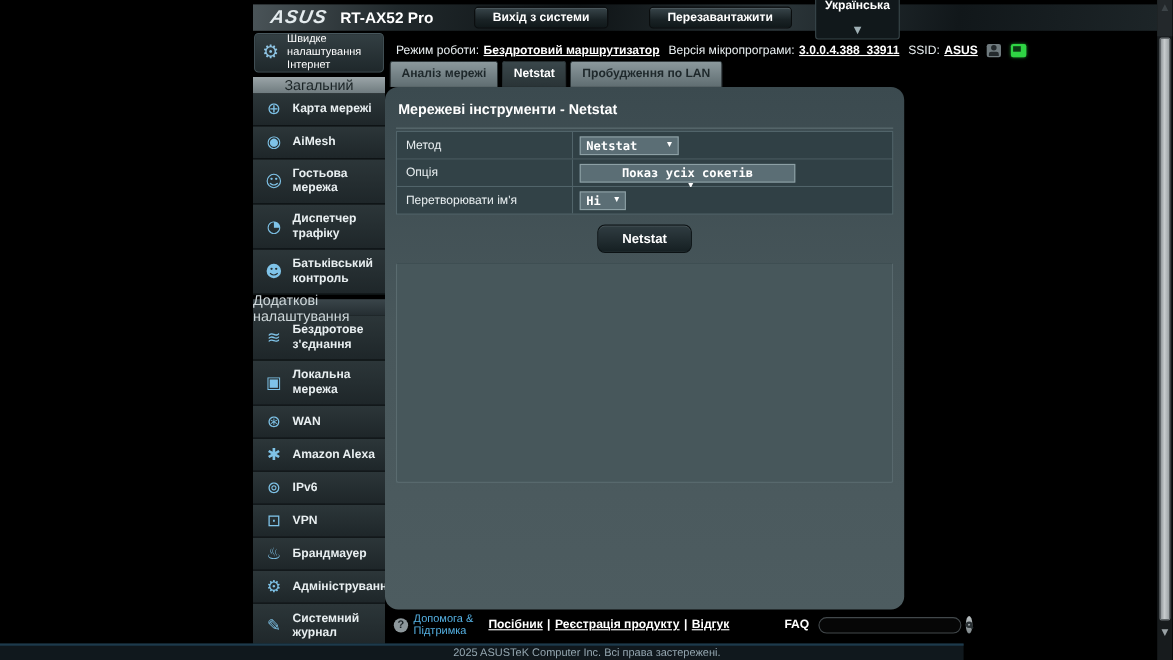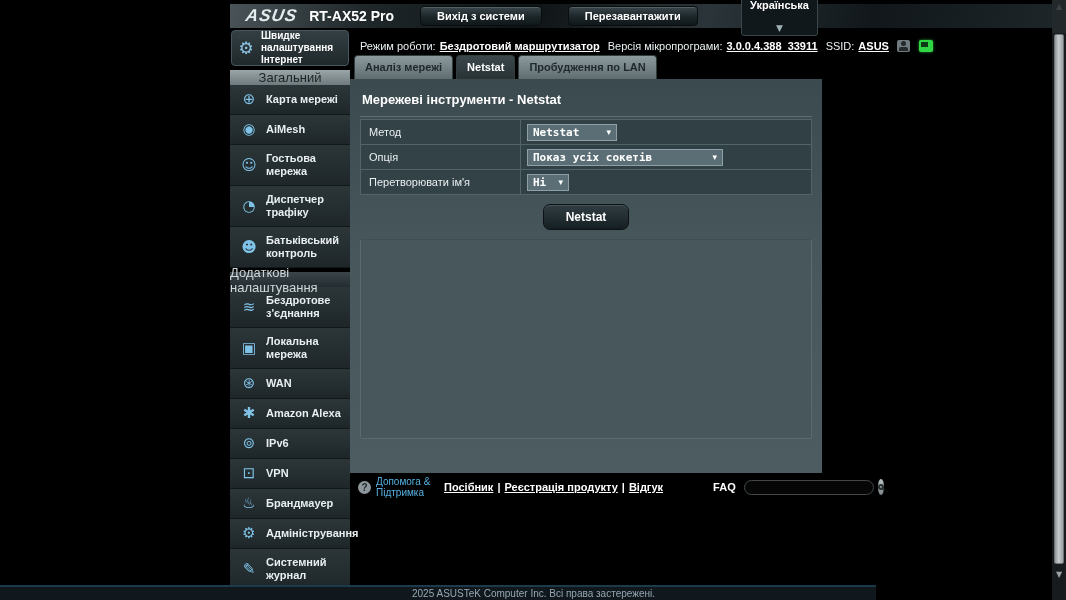--- a/index.html
+++ b/index.html
@@ -16,21 +16,21 @@
     position:absolute; left:230px; top:4px; width:822px; height:24px;
     background:linear-gradient(100deg,#4a5458 0%,#20282b 16%,#0e1315 36%,#2b3539 58%,#11171a 78%,#1d2528 100%);
     display:flex; align-items:center;
   }
   .brand{ font-style:italic; font-weight:bold; font-size:17px; letter-spacing:1px;
     color:#e4ebee; margin-left:16px; transform:skewX(-10deg); }
   .model{ color:#fff; font-weight:bold; font-size:14px; margin-left:12px; }
   .top-btn{
     background:linear-gradient(180deg,#39464b,#1a2326 60%,#10181a);
     border:1px solid #0a0d0e; border-radius:4px; color:#fff; font-weight:bold;
-    font-size:11px; padding:3px 16px; margin-left:26px; cursor:pointer;
+    font-size:11px; padding:3px 16px; margin-left:37px; cursor:pointer;
     box-shadow:inset 0 1px 0 rgba(255,255,255,.15);
   }
   .lang{
     display:flex; align-items:center; gap:12px; margin-left:auto; margin-right:234px;
     background:#11181b; border:1px solid #39464a; border-radius:3px;
     color:#fff; font-weight:bold; font-size:11px; padding:2px 8px; cursor:pointer;flex-direction:column;
   }
   .lang .arrow{ color:#9fb0b5; font-size:9px; font-family:"DejaVu Sans",sans-serif; }
 
   
@@ -38,21 +38,21 @@
 
   
   .sidebar{ width:120px; flex:none; }
   .qis{
     height:36px; margin:0 1px 4px 1px; border:1px solid #47575d; border-radius:4px;
     background:linear-gradient(180deg,#333f43,#1f282b);
     display:flex; align-items:center; gap:4px; padding:2px 3px; cursor:pointer;
   }
   .qis-icon{ color:#8fc6e6; font-size:17px; width:22px; text-align:center;
     font-family:"DejaVu Sans",sans-serif; flex:none; }
-  .qis-label{ color:#fff; font-weight:bold; font-size:10px; line-height:1.2; }
+  .qis-label{ color:#fff; font-weight:normal; font-size:10px; line-height:1.2; }
   .section-header{
     height:15px; display:flex; align-items:center; justify-content:center;
     font-weight:normal; font-size:13px;
   }
   .section-header.general{ background:linear-gradient(180deg,#9ba5a8,#6e7a7e); color:#1a2325; }
   .section-header.advanced{ background:linear-gradient(180deg,#3a454a,#242d31); color:#ced7da; margin-top:4px; }
   .nav-item{
     display:flex; align-items:center; gap:5px; padding:7px 2px 7px 7px;
     background:linear-gradient(180deg,#2c3639,#1e2629);
     border-bottom:1px solid #11181a; cursor:pointer;
@@ -79,23 +79,23 @@
 
   .tabs{ height:27px; display:flex; gap:3px; align-items:flex-end; padding-left:4px; }
   .tab{
     padding:5px 10px 6px; font-size:11px; font-weight:bold; color:#1e282b;
     background:linear-gradient(180deg,#8c999d,#5f6d71);
     border:1px solid #323d40; border-bottom:none; border-radius:4px 4px 0 0; cursor:pointer;
   }
   .tab.active{ background:linear-gradient(180deg,#3a474b,#293336); color:#fff; }
 
   .panel{
-    height:394px;
+    height:475px;
     background:linear-gradient(180deg,#3b4a4f 0%,#48575b 45%,#4d5c60 100%);
-    border-radius:0;
+    border-radius:12px;
   }
   .panel-title{ color:#fff; font-weight:bold; font-size:13px; padding:13px 12px 9px; }
   .panel-divider{ border-top:1px solid #5f7074; margin:0 10px; }
   .panel-subtitle{ color:#e6edef; font-size:11px; padding:8px 12px 8px; }
 
   .form-table{ margin:2px 10px 0; border:1px solid #51646a; }
   .form-row{ display:flex; border-bottom:1px solid #51646a; }
   .form-row:last-child{ border-bottom:none; }
   .form-label{
     width:160px; flex:none; background:#324247; border-right:1px solid #51646a;
@@ -103,21 +103,21 @@
   }
   .form-value{ flex:1; background:#304045; padding:3px 6px; display:flex; align-items:center; }
   .select{
     display:inline-flex; align-items:center; justify-content:space-between;
     background:#5b6e75; border:1px solid #8da0a5; color:#fff; cursor:pointer;
     font-family:"DejaVu Sans Mono",monospace; font-size:11px; font-weight:bold;
     padding:1px 5px; height:17px;
   }
   .select .chev{ font-size:9px; margin-left:6px; font-family:"DejaVu Sans",sans-serif; }
   .select.w-method{ width:90px; }
-  .select.w-option{ width:196px; }
+  .select.w-option{ width:196px;flex-direction:column; }
   .select.w-resolve{ width:42px; }
 
   .btn-row{ text-align:center; margin-top:9px; }
   .netstat-btn{
     background:linear-gradient(180deg,#303d42,#151f22);
     border:1px solid #0c1214; border-radius:7px; color:#fff; font-weight:bold;
     font-size:12px; padding:5px 22px; cursor:pointer;
     box-shadow:inset 0 1px 0 rgba(255,255,255,.12);
   }
   .result-box{

